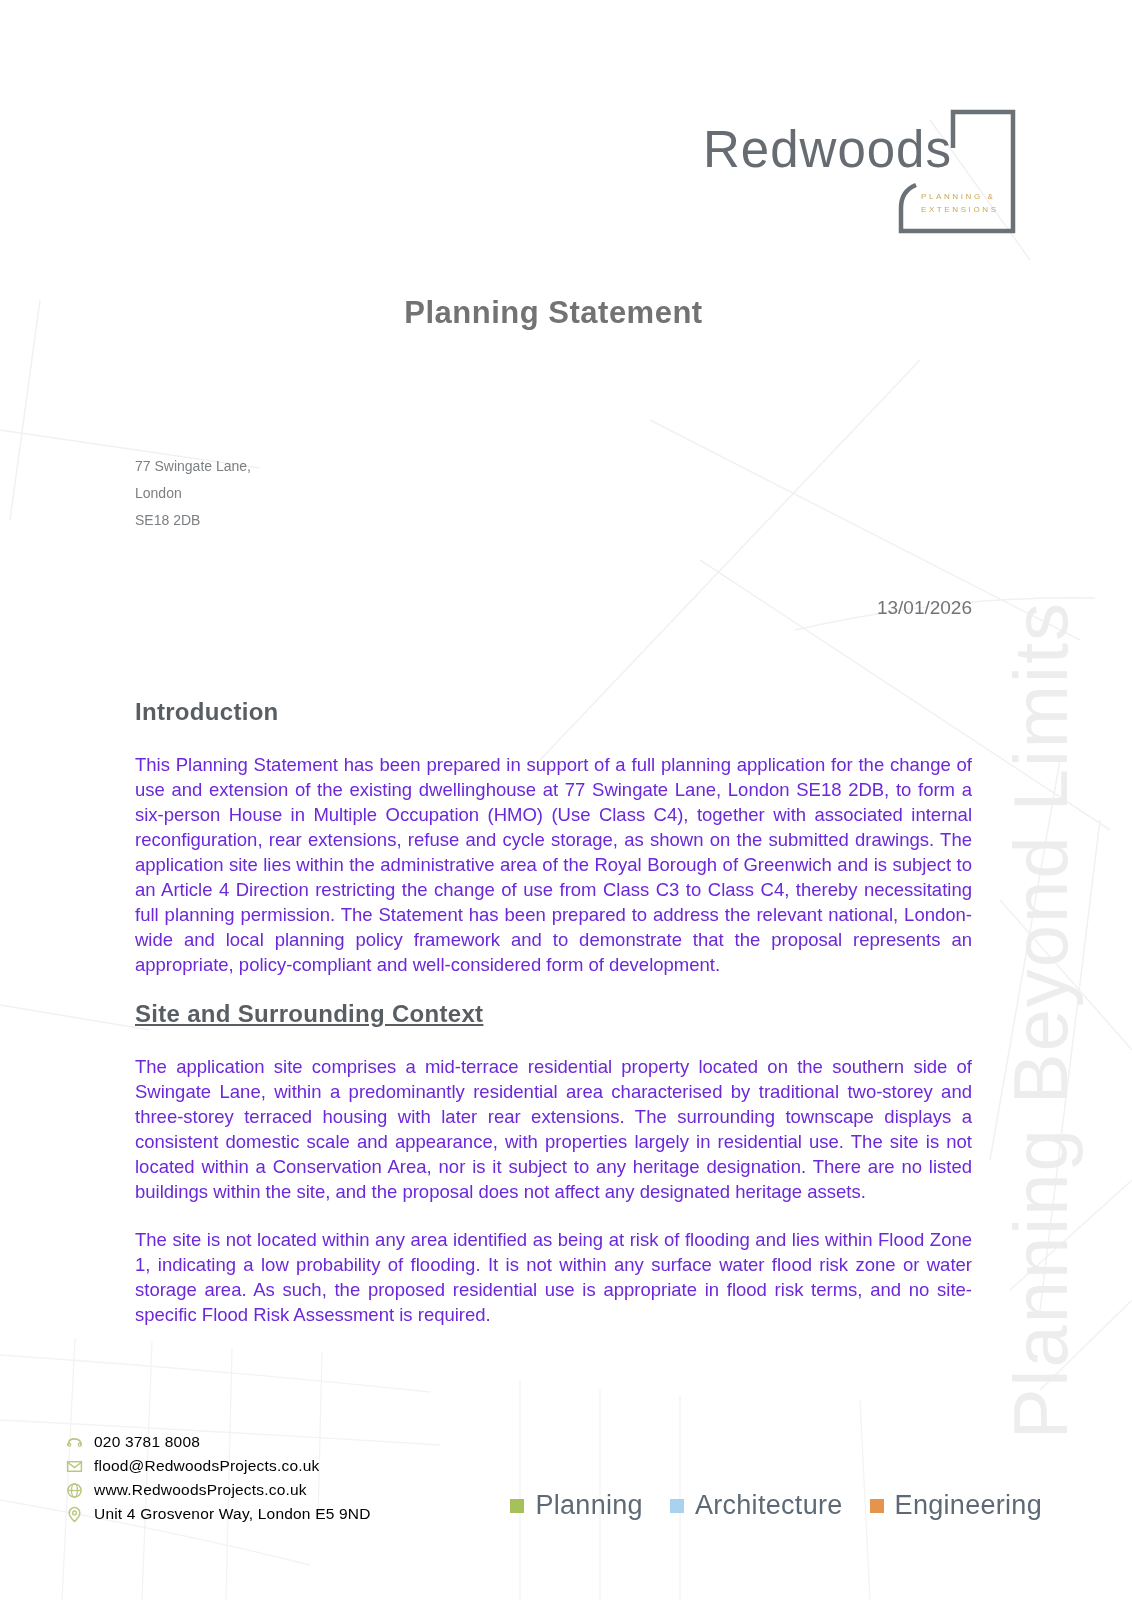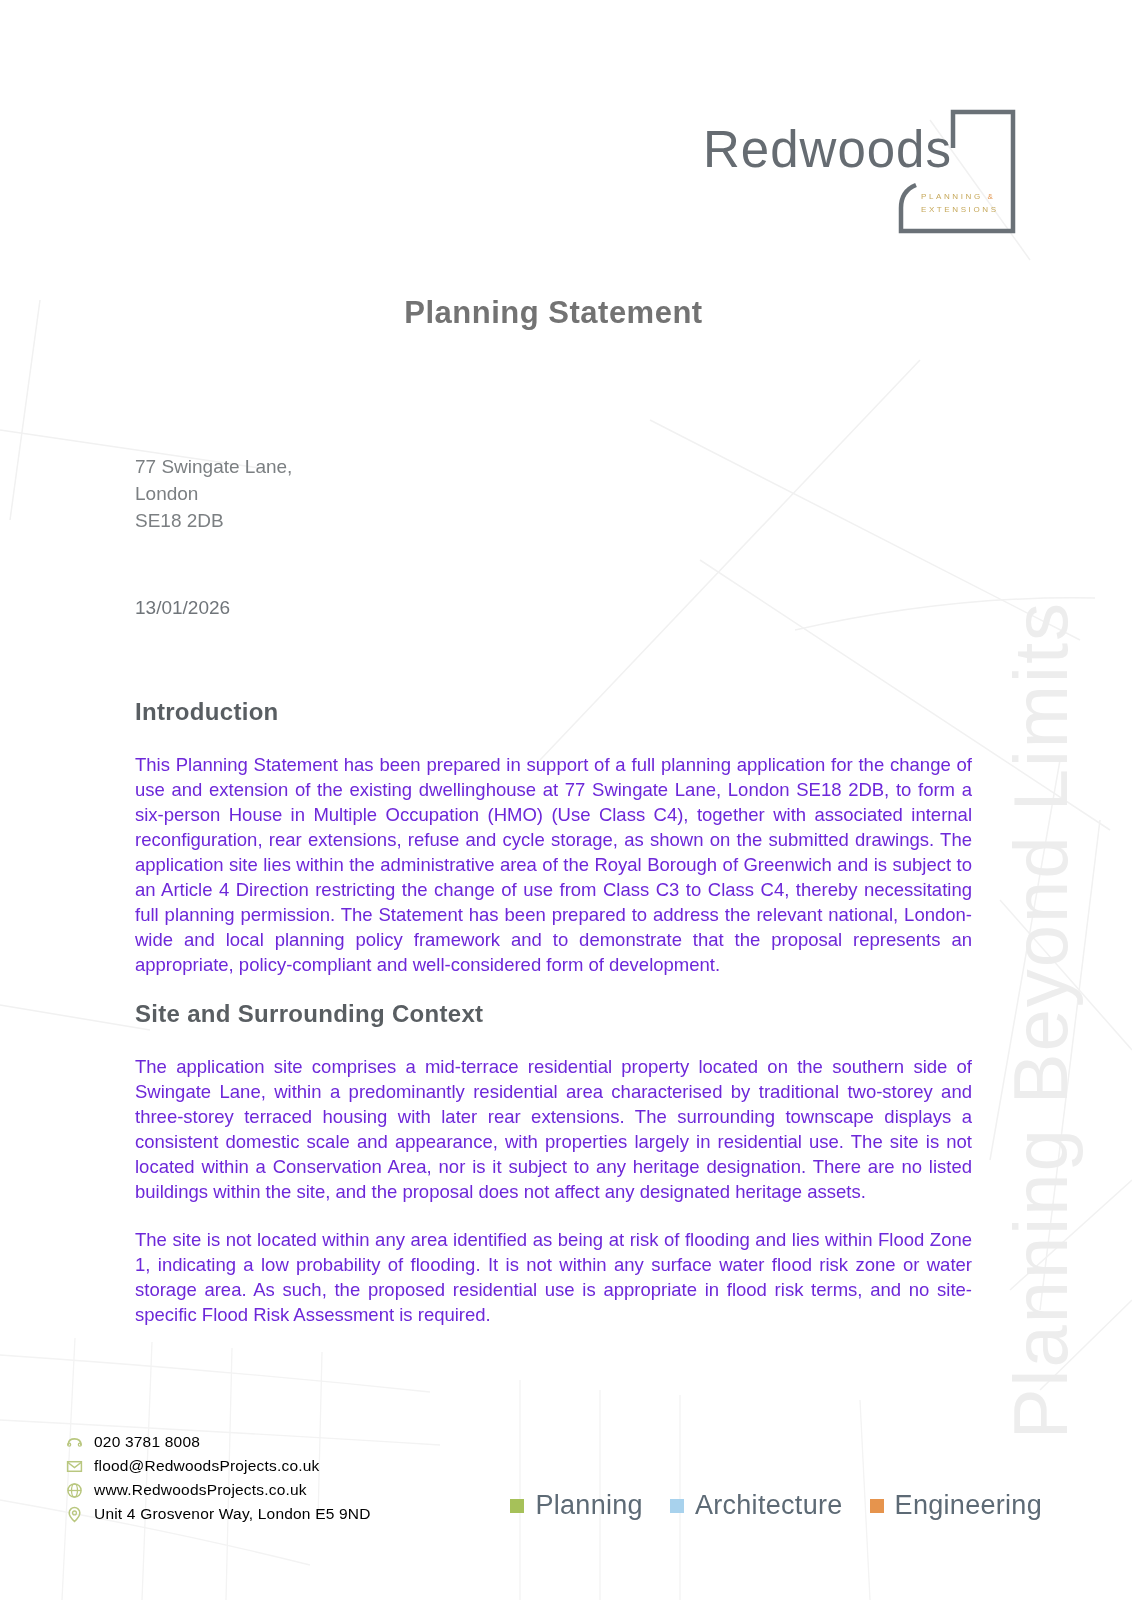--- a/index.html
+++ b/index.html
@@ -31,32 +31,32 @@
   }
   .logo-tagline .amp { color:#e2954e; }
   
   .doc-title {
     position:absolute; left:135px; top:295px; width:837px; z-index:2;
     text-align:center; font-size:31px; font-weight:bold; color:#737373;
     letter-spacing:0.5px;
   }
   .address {
     position:absolute; left:135px; top:453px; z-index:2;
-    font-size:19px; line-height:27px; color:#7b7f82;
+    font-size:14px; line-height:27px; color:#7b7f82;
   }
   .doc-date {
     position:absolute; left:135px; top:597px; width:837px; z-index:2;
-    text-align:left; font-size:19px; color:#70757a;
+    text-align:right; font-size:19px; color:#70757a;
   }
   .content { position:absolute; left:135px; top:698px; width:837px; z-index:2; }
   .content h2 {
     font-size:24px; font-weight:bold; color:#595e62; margin-bottom:26px;
     letter-spacing:0.3px;
   }
-  .content h2.second { margin-top:10px; }
+  .content h2.second { margin-top:10px;text-decoration:underline; }
   .content p {
     font-size:18.5px; line-height:25px; color:#6d28d9;
     text-align:justify; margin-bottom:23px;
   }
   
   .contact-block { position:absolute; left:66px; top:1433px; z-index:2; }
   .contact-row { display:flex; align-items:center; margin-bottom:6px; }
   .contact-row svg { flex:0 0 auto; margin-right:11px; }
   .contact-text { font-size:15.5px; color:#000000; letter-spacing:0.2px; }
   .services { position:absolute; right:90px; top:1490px; z-index:2; display:flex; gap:27px; }

